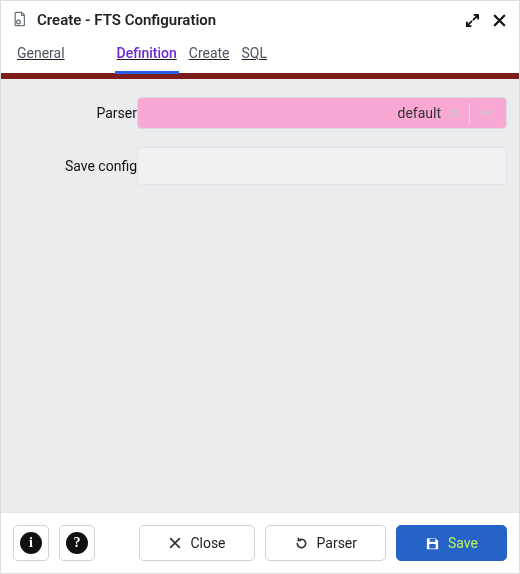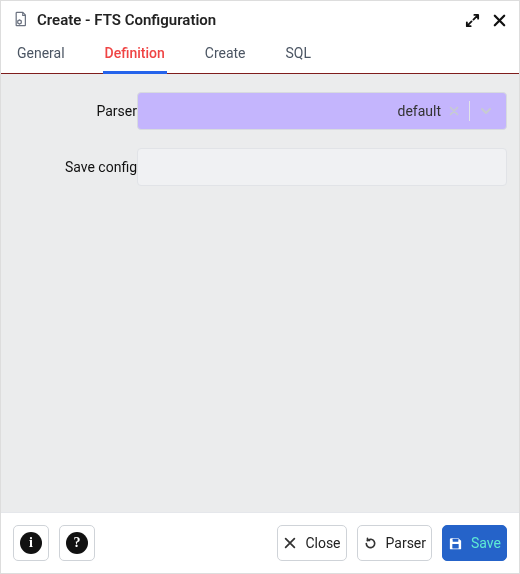--- a/index.html
+++ b/index.html
@@ -10,58 +10,58 @@
     color:#222;
     background:#fff;
     width:520px; height:574px; overflow:hidden;
     display:flex; flex-direction:column;
     border:1px solid #ddd;
   }
   
   .titlebar {
     display:flex; align-items:center; gap:8px;
     padding:10px 12px 8px 12px;
-    text-align:center;
   }
   .titlebar .title { font-weight:600; font-size:15px; color:#222; flex:0 0 auto;}
   .titlebar .spacer { flex:1 1 auto; }
   .title-icons { display:flex; gap:12px; align-items:center; }
   .title-icons svg { display:block; }
   .doc-icon { width:16px; height:18px; color:#6b7280; }
   .ic-btn { cursor:pointer; color:#111; }
 
   
   .tabs {
-    display:flex; gap:36px; padding:0 14px;
-    border-bottom:1px solid #7f1d1d;
+    display:flex; gap:8px; padding:0 14px;
+    border-bottom:6px solid #7f1d1d;
+    text-decoration:underline;
   }
   .tab {
     padding:8px 2px 10px 2px;
     color:#4b5563; font-size:14px;
     cursor:pointer;
     border-bottom:3px solid transparent;
     margin-bottom:-1px;
   }
-  .tab.active { color:#ef4444; border-bottom-color:#2563eb; font-weight:500;}
+  .tab.active { color:#6d28d9; border-bottom-color:#2563eb; font-weight:500;margin-left:40px;}
 
   
   .panel {
     flex:1 1 auto;
     background:#ebeced;
     padding:18px 12px;
     overflow:auto;
     text-align:right;
   }
   .row { display:flex; align-items:center; margin-bottom:18px; }
   .row .lbl { width:124px; color:#111; font-size:14px; }
   .row .fld { flex:1 1 auto; }
 
   .select {
-    background:#c4b5fd; border:1px solid #d8dbdf; border-radius:4px;
-    height:38px; display:flex; align-items:center;
+    background:#f9a8d4; border:1px solid #d8dbdf; border-radius:4px;
+    height:32px; display:flex; align-items:center;
     padding:0 8px 0 12px; color:#111; position:relative;
     cursor:pointer;
   }
   .select .value { flex:1 1 auto; font-size:14px; color:#333;}
   .select .clear { color:#c7cbd1; padding:0 6px; height:100%; display:flex; align-items:center; cursor:pointer;}
   .select .divider { width:1px; height:20px; background:#e1e4e8; margin:0 2px;}
   .select .caret { color:#c7cbd1; padding:0 4px 0 6px; height:100%; display:flex; align-items:center;}
 
   .textish {
     background:#f0f1f3; border:1px solid #e1e3e7; border-radius:4px;
@@ -72,25 +72,25 @@
   .footer {
     border-top:1px solid #e5e7eb;
     padding:12px 12px;
     display:flex; align-items:center; gap:10px;
     background:#fff;
   }
   .footer .grow { flex:1 1 auto; }
   .btn {
     height:36px; border:1px solid #cfd3d8; background:#fff; border-radius:5px;
     display:inline-flex; align-items:center; justify-content:center;
-    padding:0 5px; gap:8px; font-size:14px; color:#222; cursor:pointer;
+    padding:0 28px; gap:8px; font-size:14px; color:#222; cursor:pointer;
   }
   .btn.icon-only { width:36px; padding:0; }
   .btn.primary {
-    background:#2563c9; border-color:#2563c9; color:#5eead4;
+    background:#2563c9; border-color:#2563c9; color:#bef264;
   }
   .btn svg { display:block; }
 
   .circle {
     width:22px; height:22px; border-radius:50%; background:#111; color:#fff;
     display:flex; align-items:center; justify-content:center;
     font-weight:700; font-size:14px; font-family: Georgia, 'Times New Roman', serif;
   }
 </style>
 </head>

